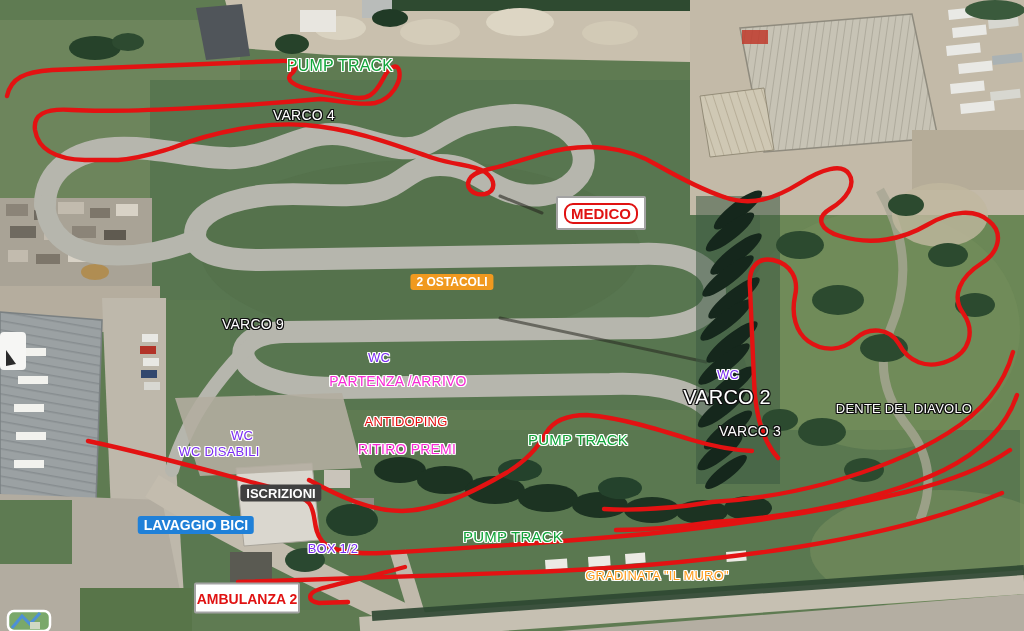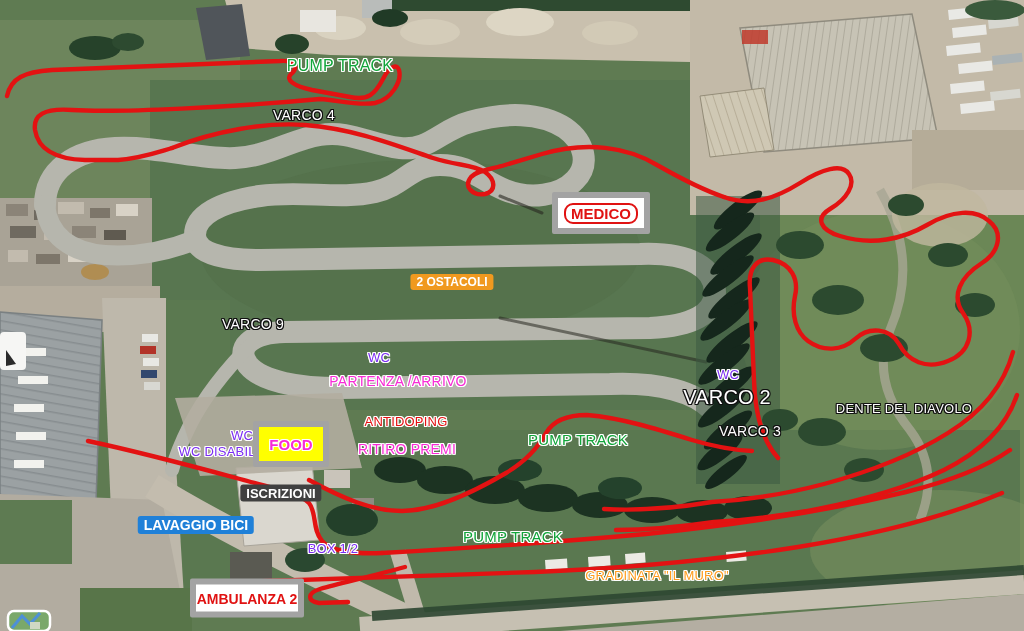--- a/index.html
+++ b/index.html
@@ -12,21 +12,21 @@
   .o-w{text-shadow:-1px -1px 0 #fff,1px -1px 0 #fff,-1px 1px 0 #fff,1px 1px 0 #fff,
        0 -1px 0 #fff,0 1px 0 #fff,-1px 0 0 #fff,1px 0 0 #fff}
   .o-b{text-shadow:-1px -1px 0 #111,1px -1px 0 #111,-1px 1px 0 #111,1px 1px 0 #111,
        0 -1px 0 #111,0 1px 0 #111,-1px 0 0 #111,1px 0 0 #111}
   .c-green{color:#12a53a}.c-white{color:#fff}.c-violet{color:#7b2df2}
   .c-magenta{color:#f82bd6}.c-red{color:#e31212}.c-orange{color:#ff9d1e}
   .badge{position:absolute;transform:translate(-50%,-50%);font-weight:bold;color:#fff;
          white-space:nowrap;padding:1px 6px;border-radius:3px;z-index:6}
   .b-orange{background:#f0991f}.b-magenta{background:#404040}.b-blue{background:#1f80d8}
   .mapbox{position:absolute;transform:translate(-50%,-50%);background:#fff;
-          border:6px solid #a3a3a3;display:flex;align-items:center;justify-content:center;
+          border:2px solid #a3a3a3;display:flex;align-items:center;justify-content:center;
           z-index:6;border-radius:2px}
   .mapbox .txt{color:#e01212;font-weight:bold;white-space:nowrap;
           text-shadow:-1px -1px 0 #fff,1px -1px 0 #fff,-1px 1px 0 #fff,1px 1px 0 #fff}
   .ring{border:2px solid #e01212;border-radius:9px;padding:0 5px}
   .food-box{background:#ffff00}
   .food-box .txt{color:#f82bd6}
 </style>
 </head>
 <body>
 
@@ -275,23 +275,20 @@
 
 <div class="lbl c-green o-w" style="left:578px;top:440px;font-size:15px">PUMP TRACK</div>
 <div class="lbl c-violet o-w" style="left:728px;top:375px;font-size:13px">WC</div>
 <div class="lbl c-white o-b" style="left:727px;top:397px;font-size:20px">VARCO 2</div>
 <div class="lbl c-white o-b" style="left:750px;top:431px;font-size:14px">VARCO 3</div>
 <div class="lbl c-white o-b" style="left:904px;top:409px;font-size:13px">DENTE DEL DIAVOLO</div>
 
 <div class="lbl c-violet o-w" style="left:242px;top:436px;font-size:13px">WC</div>
 <div class="lbl c-violet o-w" style="left:219px;top:452px;font-size:13px">WC DISABILI</div>
 
-<div class="mapbox food-box" style="left:291px;top:444px;width:64px;height:34px">
-  <span class="txt" style="font-size:15px">FOOD</span>
-</div>
 
 <div class="lbl c-red o-w" style="left:406px;top:422px;font-size:13px">ANTIDOPING</div>
 <div class="lbl c-magenta o-w" style="left:407px;top:449px;font-size:14px">RITIRO PREMI</div>
 <div class="badge b-magenta" style="left:281px;top:493px;font-size:13px">ISCRIZIONI</div>
 <div class="badge b-blue" style="left:196px;top:525px;font-size:14px">LAVAGGIO BICI</div>
 <div class="lbl c-violet o-w" style="left:333px;top:549px;font-size:13px">BOX 1/2</div>
 <div class="lbl c-green o-w" style="left:513px;top:537px;font-size:15px">PUMP TRACK</div>
 <div class="lbl c-orange o-w" style="left:657px;top:576px;font-size:13px">GRADINATA "IL MURO"</div>
 
 <div class="mapbox" style="left:247px;top:598px;width:102px;height:27px">

